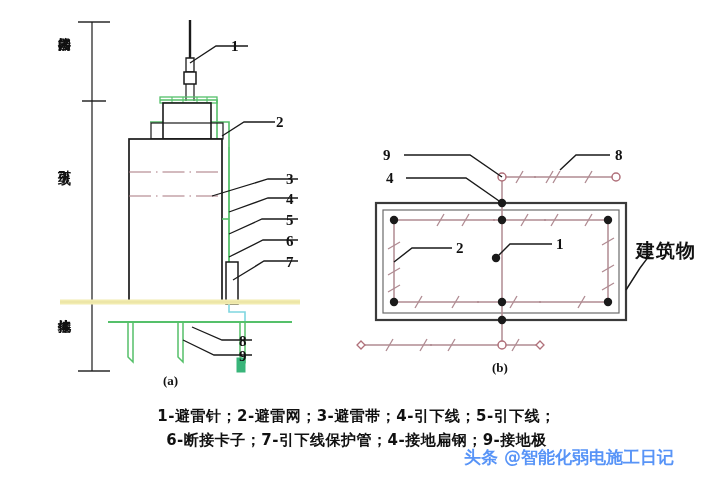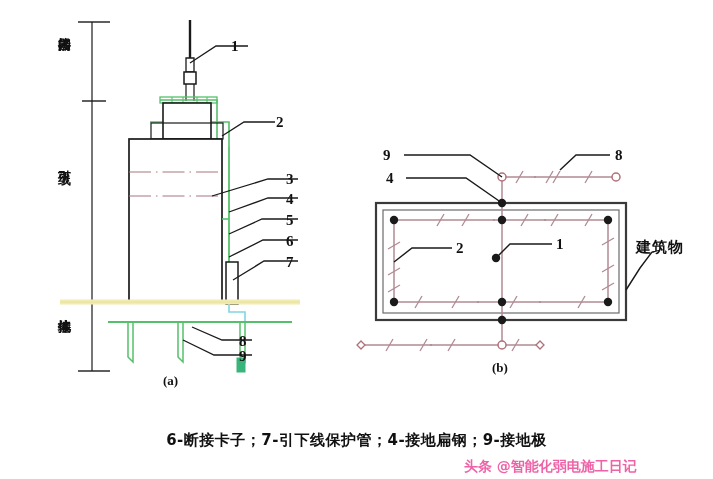--- a/index.html
+++ b/index.html
@@ -15,23 +15,22 @@
   .caption{
     position:absolute;left:0;right:0;
     text-align:center;
     font-family:"DejaVu Sans","Liberation Sans",sans-serif;
     font-weight:bold;font-size:15px;letter-spacing:.5px;color:#111;
     line-height:24px;
   }
   .watermark{
     position:absolute;
     font-family:"DejaVu Sans","Liberation Sans",sans-serif;
-    font-size:14px;font-weight:bold;color:#ec4899;opacity:.85;
+    font-size:17px;font-weight:bold;color:#3b82f6;opacity:.85;
     white-space:nowrap;
-    margin-top:12px;
   }
   .vlabel{
     position:absolute;
     font-family:"DejaVu Sans","Liberation Sans",sans-serif;
     font-weight:bold;font-size:13px;color:#111;
     writing-mode:vertical-rl;
     text-orientation:upright;
     letter-spacing:1px;
     line-height:1;
   }
@@ -246,19 +245,20 @@
       <text class="num" x="383" y="160">9</text>
       <text class="num" x="615" y="160">8</text>
       <text class="num" x="386" y="183">4</text>
       <text class="num" x="456" y="253">2</text>
       <text class="num" x="556" y="249">1</text>
     </g>
 
     <text class="sublabel" x="492" y="372">(b)</text>
   </svg>
 
-  <div style="position:absolute;left:636px;top:238px;font-family:'DejaVu Sans','Liberation Sans',sans-serif;font-weight:bold;font-size:15px;color:#111;letter-spacing:1px;">建筑物</div>
-
+  <div style="position:absolute;left:636px;top:238px;font-family:'DejaVu Sans','Liberation Sans',sans-serif;font-weight:bold;font-size:19px;color:#111;letter-spacing:1px;">建筑物</div>
+
+  <div class="caption" style="top:404px;">1-避雷针；2-避雷网；3-避雷带；4-引下线；5-引下线；</div>
   <div class="caption" style="top:428px;">6-断接卡子；7-引下线保护管；4-接地扁钢；9-接地极</div>
 
   <div class="watermark" style="left:464px;top:446px;">头条 @智能化弱电施工日记</div>
 
 </div>
 
 </body></html>

